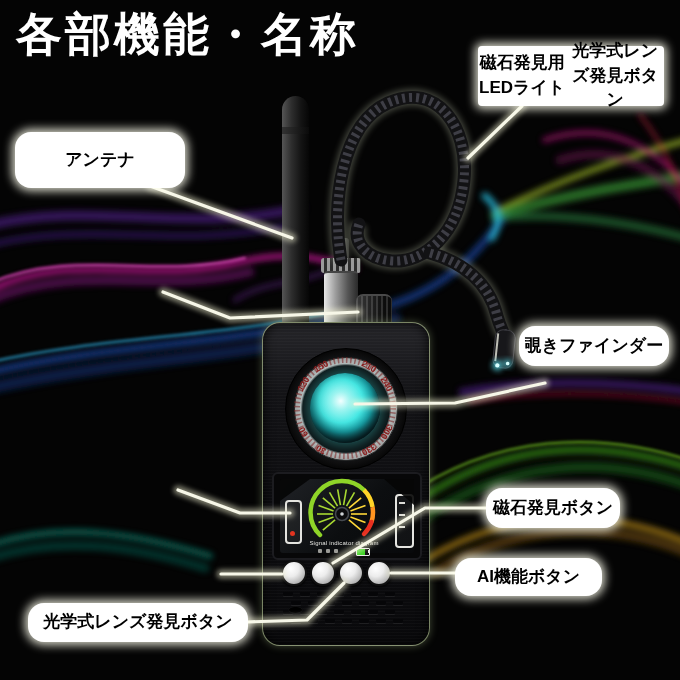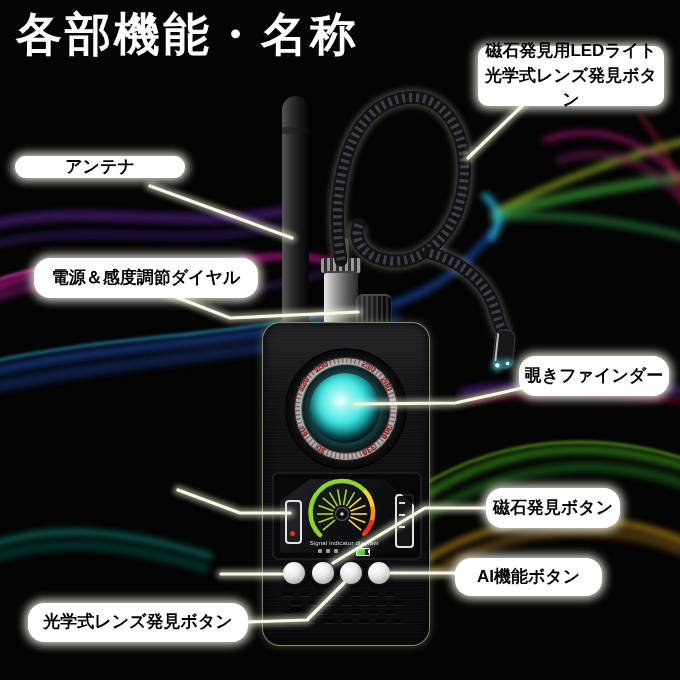--- a/index.html
+++ b/index.html
@@ -268,25 +268,24 @@
       <polyline points="163,292 230,318 358,312"></polyline>
       <polyline points="545,383 455,403 355,404"></polyline>
       <polyline points="178,490 240,513 290,513"></polyline>
       <polyline points="486,508 425,508 333,563"></polyline>
       <polyline points="221,574 282,574"></polyline>
       <polyline points="457,573 391,573"></polyline>
       <polyline points="247,622 307,620 344,583"></polyline>
     </g>
   </svg>
 
-  <div class="abs label-box" style="left:478px;top:46px;width:186px;height:60px;border-radius:10px;flex-direction:column">
+  <div class="abs label-box" style="left:478px;top:46px;width:186px;height:60px;border-radius:4px;flex-direction:row">
     <span>磁石発見用LEDライト</span>
     <span>光学式レンズ発見ボタン</span>
   </div>
-  <div class="abs label-box" style="left:15px;top:156px;width:170px;height:22px">アンテナ</div>
-  <div class="abs label-box" style="left:34px;top:258px;width:224px;height:40px">電源＆感度調節ダイヤル</div>
-  <div class="abs label-box" style="left:519px;top:356px;width:150px;height:40px">覗きファインダー</div>
+  <div class="abs label-box" style="left:15px;top:132px;width:170px;height:56px">アンテナ</div>
+  <div class="abs label-box" style="left:519px;top:326px;width:150px;height:40px">覗きファインダー</div>
   <div class="abs label-box" style="left:486px;top:488px;width:134px;height:40px">磁石発見ボタン</div>
   <div class="abs label-box" style="left:455px;top:558px;width:147px;height:38px">AI機能ボタン</div>
   <div class="abs label-box" style="left:28px;top:603px;width:220px;height:39px">光学式レンズ発見ボタン</div>
 
   <div class="abs" id="title">各部機能・名称</div>
 </div>
 
 </body></html>

